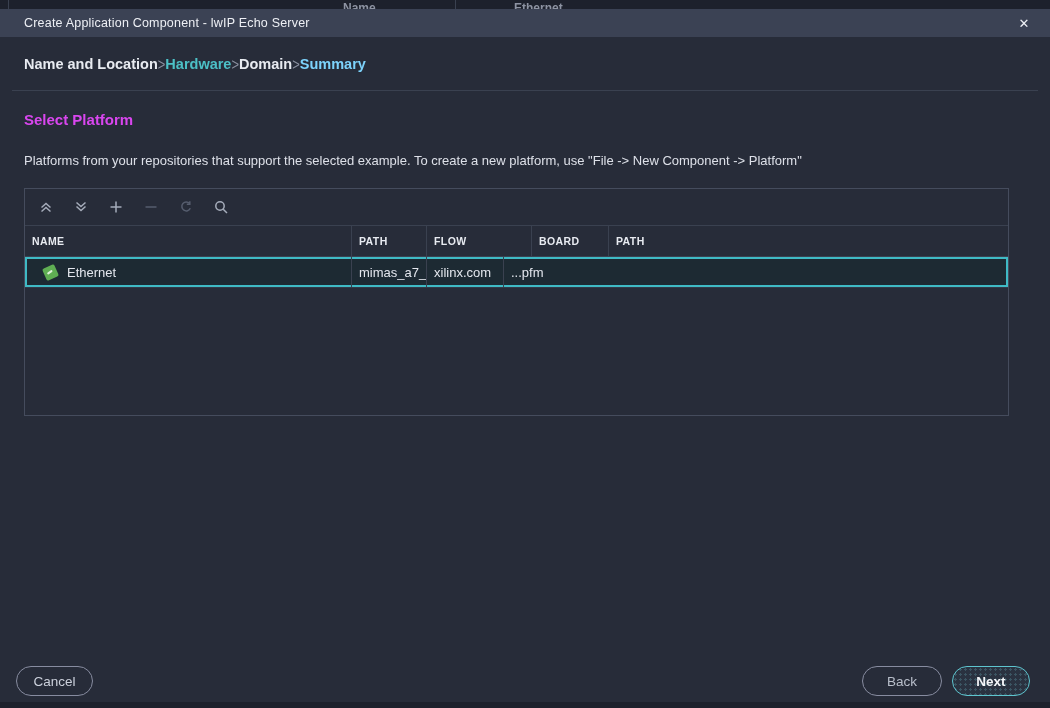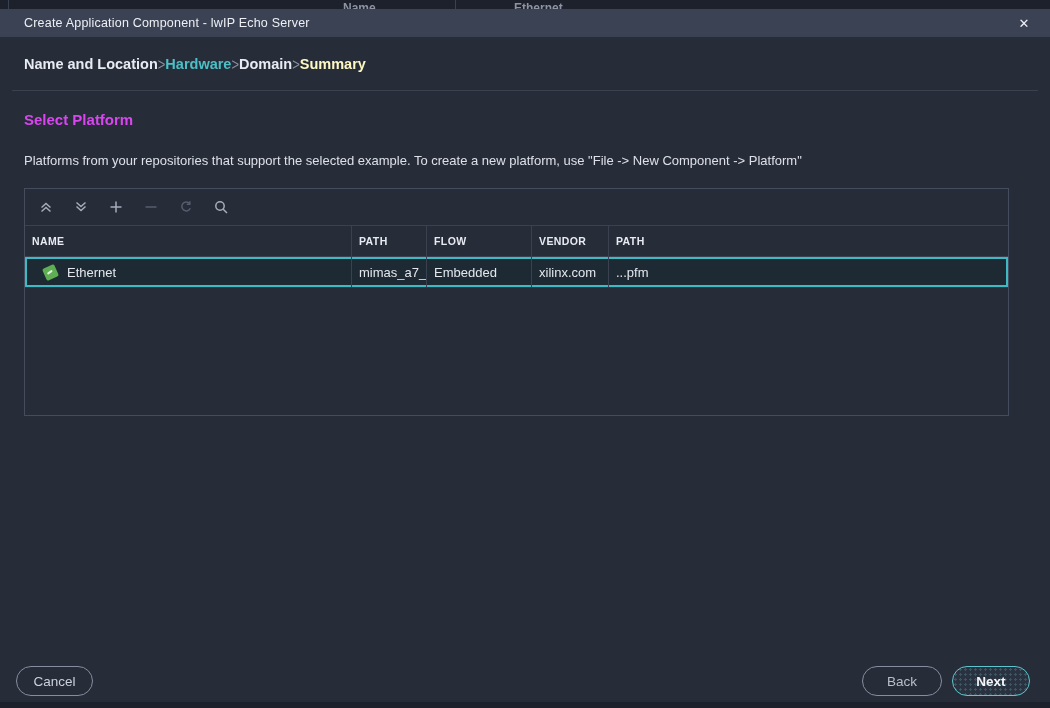--- a/index.html
+++ b/index.html
@@ -27,21 +27,21 @@
   .close-btn {
     position:absolute; right:16px; top:4px; width:20px; height:20px;
     display:flex; align-items:center; justify-content:center;
     color:#eef0f5; font-size:13px; cursor:pointer;
   }
 
   
   .steps { position:absolute; top:47px; left:24px; display:flex; align-items:center; font-size:14.5px; font-weight:700; }
   .step.done    { color:#e8ebf1; }
   .step.active  { color:#4cc0c6; }
-  .step.upcoming{ color:#fef9c3; }
+  .step.upcoming{ color:#7dd3fc; }
   .step-sep { color:#8a90a0; font-size:13px; font-weight:400; transform:scaleY(1.25); }
 
   .divider { position:absolute; top:81px; left:12px; width:1026px; height:1px; background:#3a4150; }
 
   .heading { position:absolute; top:102px; left:24px; font-size:15px; font-weight:700; color:#d946ef; }
   .description { position:absolute; top:144px; left:24px; font-size:13px; color:#dde0e8; }
 
   
   .panel {
     position:absolute; top:179px; left:24px; width:985px; height:228px;
@@ -163,32 +163,31 @@
           <circle cx="7" cy="7" r="4.2"></circle>
             <path d="M10.2 10.2 L14 14"></path>
         </svg>
       </span>
     </div>
 
     <div class="thead">
       <div class="cell col-name">NAME</div>
       <div class="cell col-board">PATH</div>
       <div class="cell col-flow">FLOW</div>
-      <div class="cell col-vendor">VENDOR</div>
+      <div class="cell col-vendor">BOARD</div>
       <div class="cell col-path">PATH</div>
     </div>
 
 
     <div class="trow selected">
       <div class="cell col-name" style="padding-left:0">
         <span class="platform-icon"></span>
         <span>Ethernet</span>
       </div>
       <div class="cell col-board">mimas_a7_5</div>
-      <div class="cell col-flow">Embedded</div>
       <div class="cell col-vendor">xilinx.com</div>
       <div class="cell col-path">...pfm</div>
     </div>
 
   </div>
 
   <div class="btn btn-cancel">Cancel</div>
   <div class="btn btn-back">Back</div>
   <div class="btn btn-next">Next</div>
 

